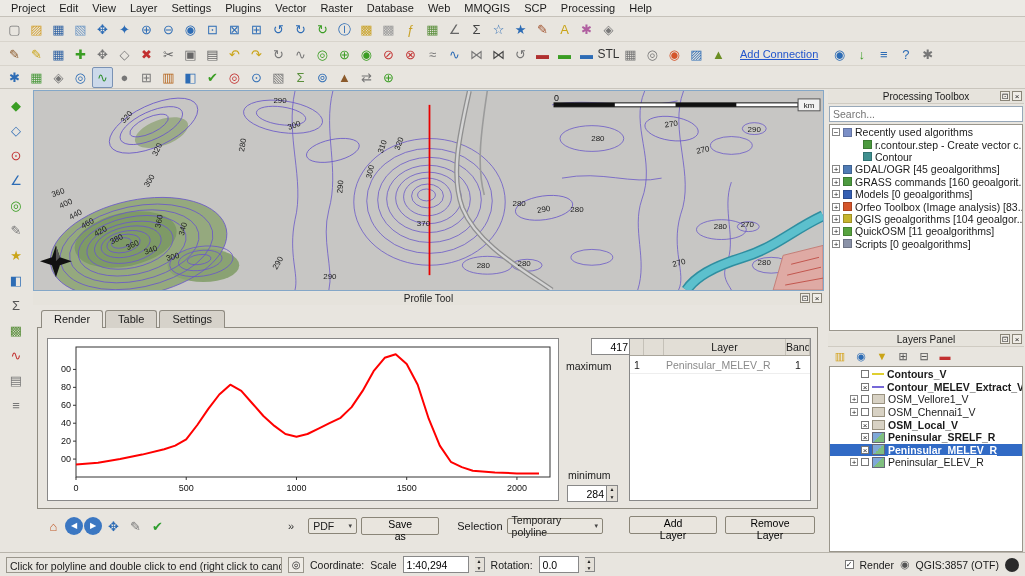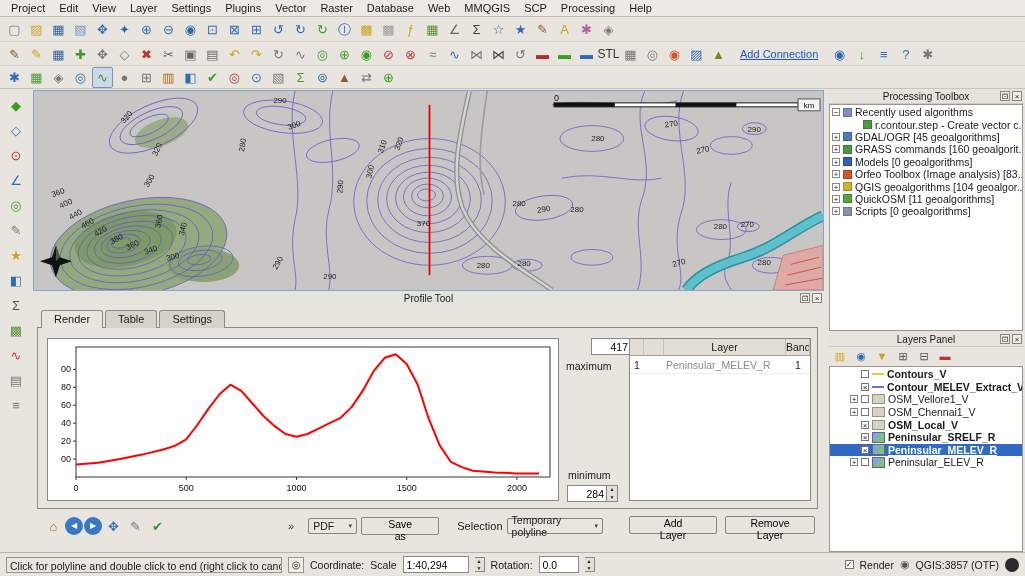--- a/index.html
+++ b/index.html
@@ -568,34 +568,40 @@
   </div>
 
   <div id="processing-dock">
     <div class="dock-title">
       <span>Processing Toolbox</span>
       <span class="dock-btns">
         <span class="dock-btn">⊡</span>
         <span class="dock-btn">×</span>
       </span>
     </div>
+    <input class="search" placeholder="Search..." style="">
     <div class="tree">
 
         <div class="trow" style="padding-left: 2px;">
           <span class="exp">−</span>
           <span class="pi pi-recent"></span>
           <span class="tlabel">Recently used algorithms</span>
         </div>
 
         <div class="trow" style="padding-left: 22px;">
           <span class="exp"></span>
           <span class="pi pi-grass"></span>
           <span class="tlabel">r.contour.step - Create vector c...</span>
         </div>
 
+        <div class="trow" style="padding-left: 22px;">
+          <span class="exp"></span>
+          <span class="pi pi-contour"></span>
+          <span class="tlabel">Contour</span>
+        </div>
 
         <div class="trow" style="padding-left: 2px;">
           <span class="exp">+</span>
           <span class="pi pi-gdal"></span>
           <span class="tlabel">GDAL/OGR [45 geoalgorithms]</span>
         </div>
 
         <div class="trow" style="padding-left: 2px;">
           <span class="exp">+</span>
           <span class="pi pi-grass"></span>

